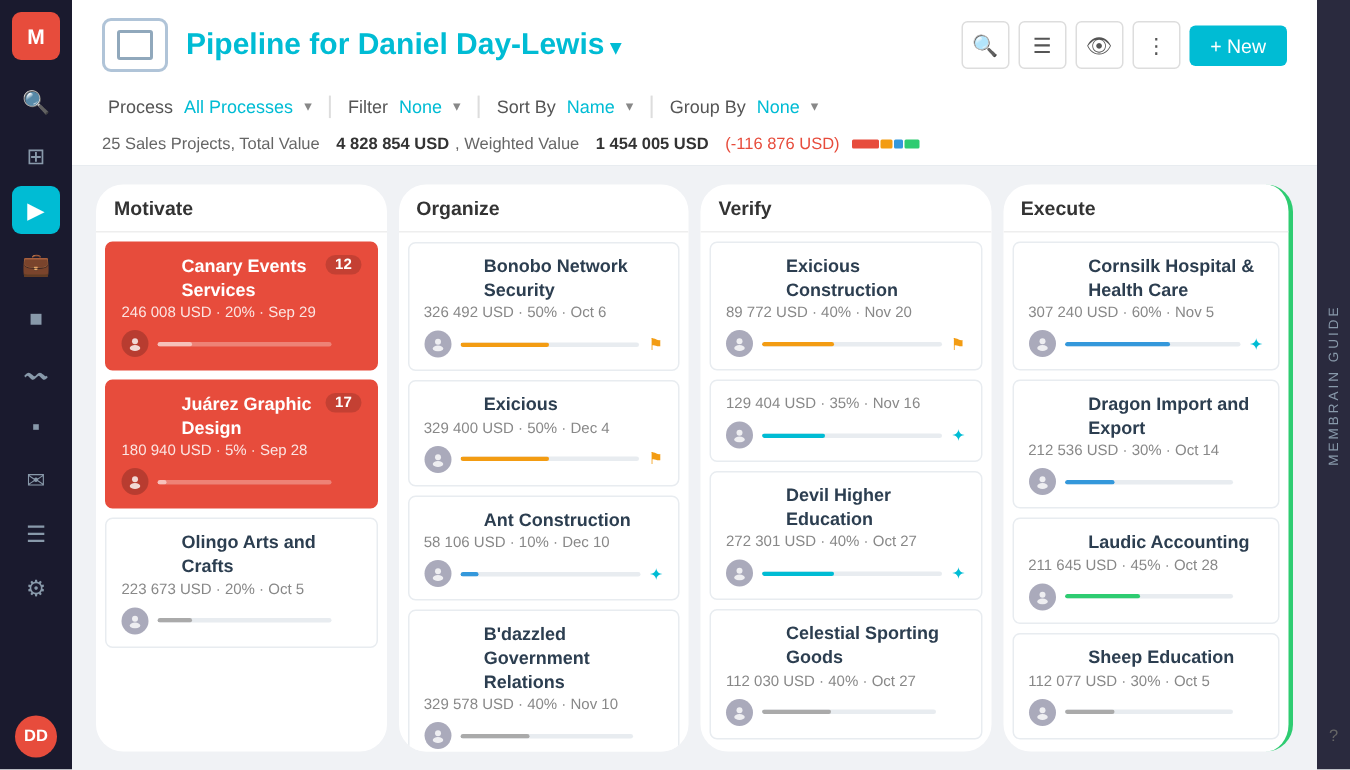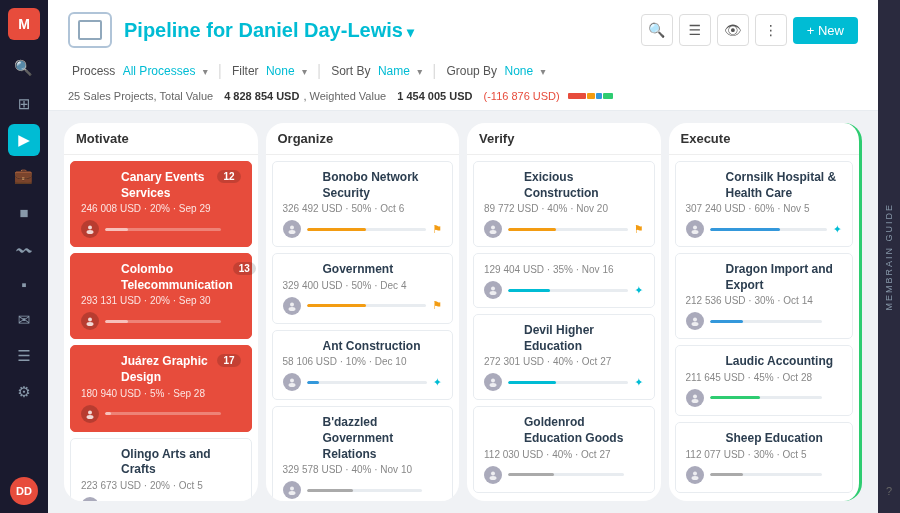--- a/index.html
+++ b/index.html
@@ -370,39 +370,20 @@
                   </svg>
                 </div>
                 <div class="progress-bar-wrap">
                   <div class="progress-bar-fill" style="width: 20%; background: rgba(255, 255, 255, 0.5);"></div>
                 </div>
                 <span style="width: 14px;"></span>
               </div>
             </div>
             <div class="card red">
               <div class="card-header-row">
-                <div class="card-title">Colombo Telecommunication</div>
-                <div class="card-badge">13</div>
-              </div>
-              <div class="card-meta">293 131 USD · 20% · Sep 30</div>
-              <div class="card-footer">
-                <div class="card-avatar" style="background: rgba(0, 0, 0, 0.2);">
-                  <svg width="10" height="10" viewBox="0 0 10 10">
-                    <circle cx="5" cy="3.5" r="2" fill="rgba(255,255,255,0.8)"></circle>
-                    <ellipse cx="5" cy="8" rx="3.5" ry="2" fill="rgba(255,255,255,0.8)"></ellipse>
-                  </svg>
-                </div>
-                <div class="progress-bar-wrap">
-                  <div class="progress-bar-fill" style="width: 20%; background: rgba(255, 255, 255, 0.5);"></div>
-                </div>
-                <span style="width: 14px;"></span>
-              </div>
-            </div>
-            <div class="card red">
-              <div class="card-header-row">
                 <div class="card-title">Juárez Graphic Design</div>
                 <div class="card-badge">17</div>
               </div>
               <div class="card-meta">180 940 USD · 5% · Sep 28</div>
               <div class="card-footer">
                 <div class="card-avatar" style="background: rgba(0, 0, 0, 0.2);">
                   <svg width="10" height="10" viewBox="0 0 10 10">
                     <circle cx="5" cy="3.5" r="2" fill="rgba(255,255,255,0.8)"></circle>
                     <ellipse cx="5" cy="8" rx="3.5" ry="2" fill="rgba(255,255,255,0.8)"></ellipse>
                   </svg>
@@ -449,21 +430,21 @@
                   </svg>
                 </div>
                 <div class="progress-bar-wrap" style="background: rgb(232, 236, 240);">
                   <div class="progress-bar-fill" style="width: 50%; background: rgb(243, 156, 18);"></div>
                 </div>
                 <span class="flag-icon">⚑</span>
               </div>
             </div>
             <div class="card white-card">
               <div class="card-header-row">
-                <div class="card-title card-title-dark">Government</div>
+                <div class="card-title card-title-dark">Exicious</div>
               </div>
               <div class="card-meta card-meta-dark">329 400 USD · 50% · Dec 4</div>
               <div class="card-footer">
                 <div class="card-avatar" style="background: rgb(170, 170, 187);">
                   <svg width="10" height="10" viewBox="0 0 10 10">
                     <circle cx="5" cy="3.5" r="2" fill="rgba(255,255,255,0.8)"></circle>
                     <ellipse cx="5" cy="8" rx="3.5" ry="2" fill="rgba(255,255,255,0.8)"></ellipse>
                   </svg>
                 </div>
                 <div class="progress-bar-wrap" style="background: rgb(232, 236, 240);">
@@ -559,21 +540,21 @@
                   </svg>
                 </div>
                 <div class="progress-bar-wrap" style="background: rgb(232, 236, 240);">
                   <div class="progress-bar-fill" style="width: 40%; background: rgb(0, 188, 212);"></div>
                 </div>
                 <span class="star-icon">✦</span>
               </div>
             </div>
             <div class="card white-card">
               <div class="card-header-row">
-                <div class="card-title card-title-dark">Goldenrod Education Goods</div>
+                <div class="card-title card-title-dark">Celestial Sporting Goods</div>
               </div>
               <div class="card-meta card-meta-dark">112 030 USD · 40% · Oct 27</div>
               <div class="card-footer">
                 <div class="card-avatar" style="background: rgb(170, 170, 187);">
                   <svg width="10" height="10" viewBox="0 0 10 10">
                     <circle cx="5" cy="3.5" r="2" fill="rgba(255,255,255,0.8)"></circle>
                     <ellipse cx="5" cy="8" rx="3.5" ry="2" fill="rgba(255,255,255,0.8)"></ellipse>
                   </svg>
                 </div>
                 <div class="progress-bar-wrap" style="background: rgb(232, 236, 240);">

